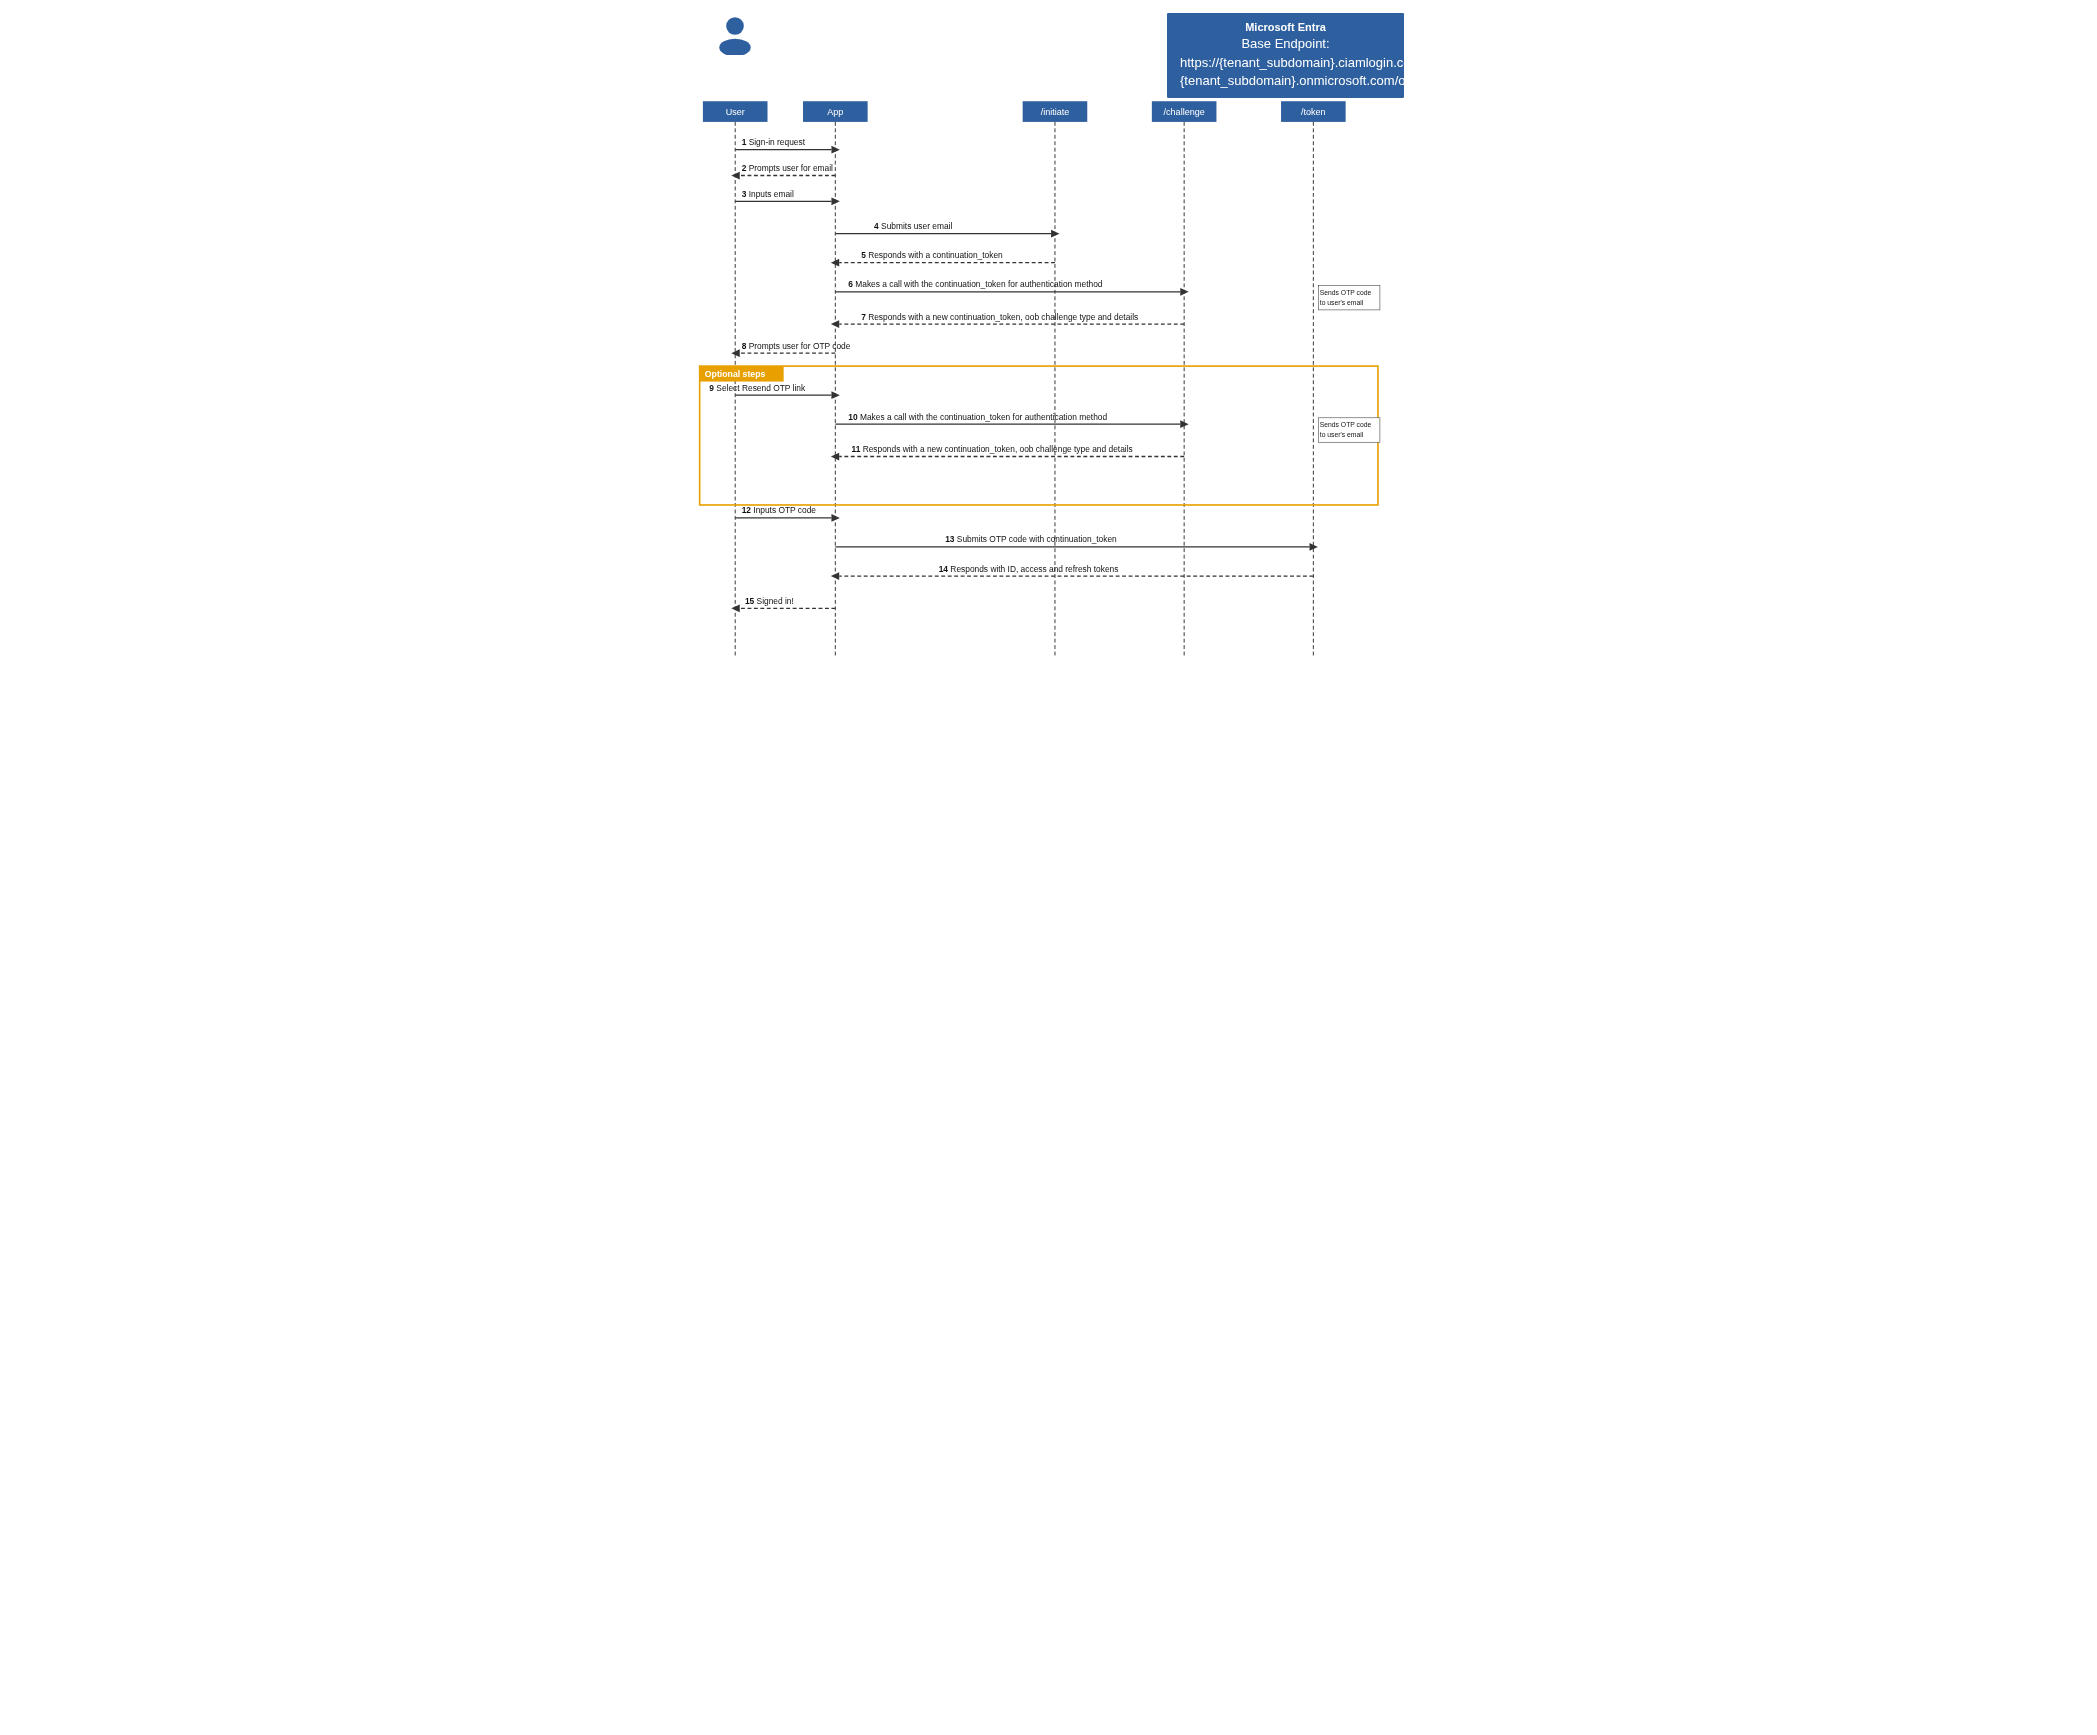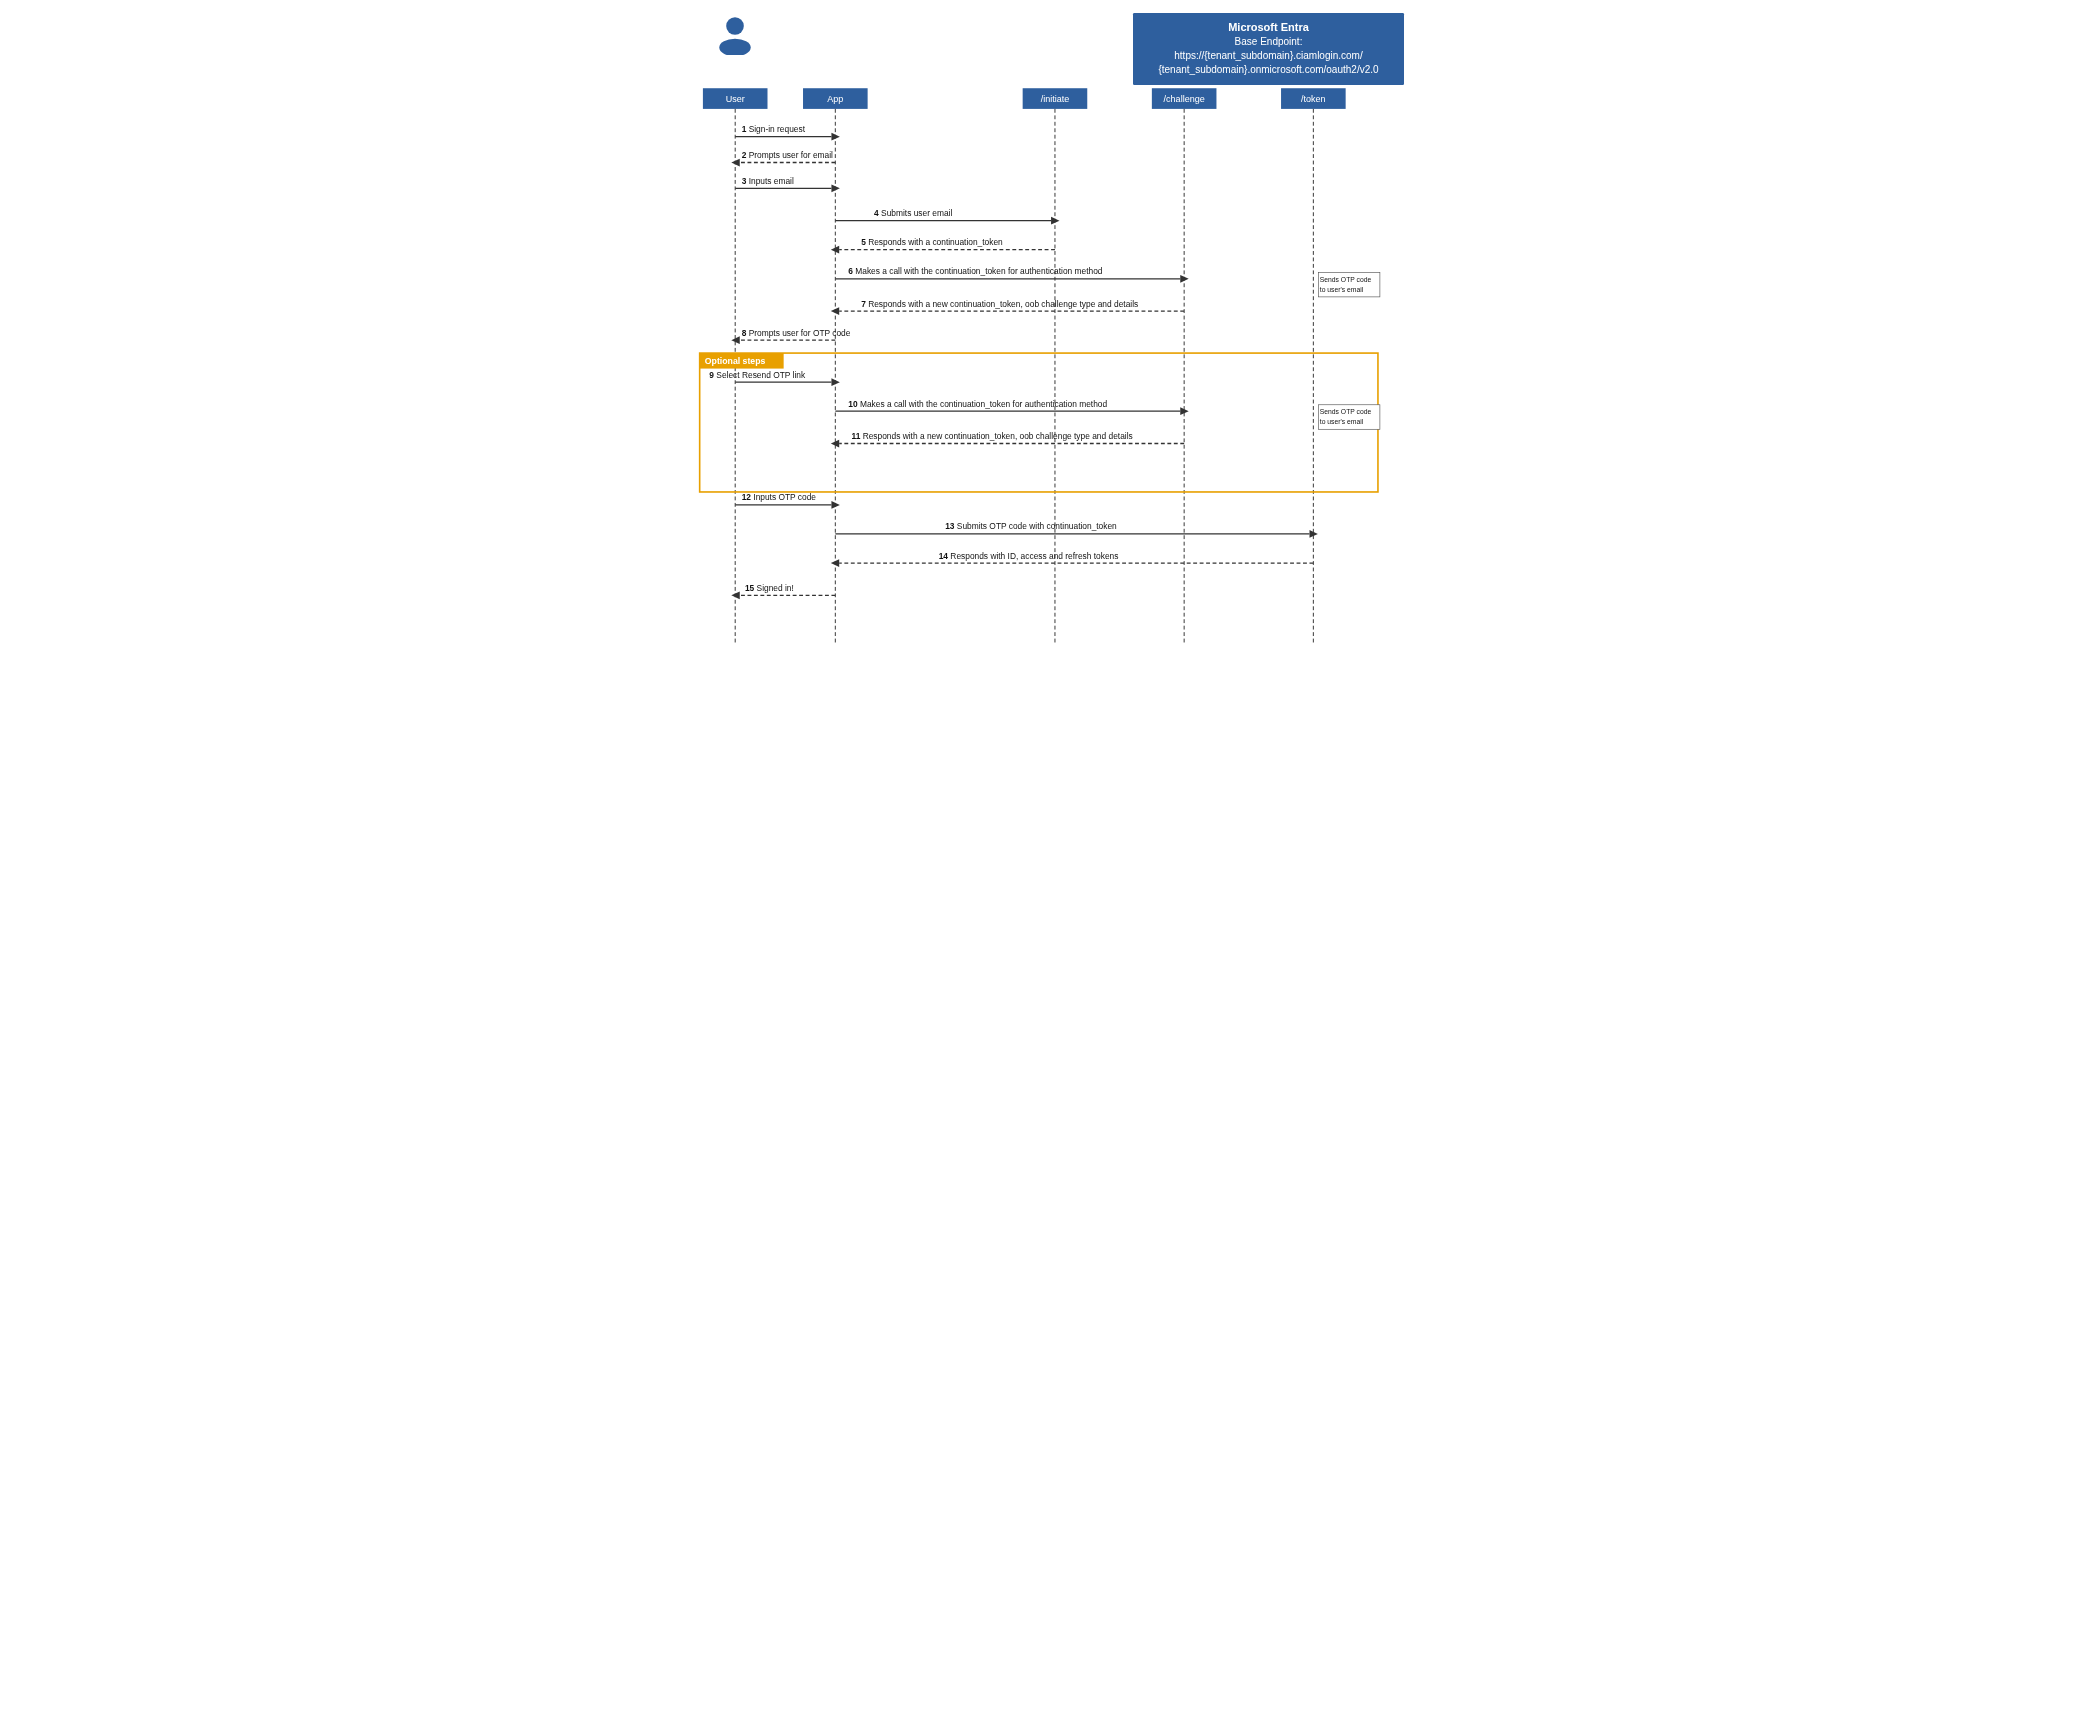--- a/index.html
+++ b/index.html
@@ -36,32 +36,32 @@
       width: 36px;
       height: 39px;
     }
 
     .entra-box {
       margin-left: auto;
       background: #2e5f9e;
       color: #fff;
       padding: 7.8px 13px;
       text-align: center;
-      width: 271px;
+      width: 237px;
       border-radius: 1.3px;
     }
 
     .entra-title {
       font-size: 11px;
       font-weight: bold;
       margin-bottom: 2.6px;
     }
 
     .entra-subtitle {
-      font-size: 10px;
+      font-size: 13px;
       line-height: 1.4;
     }
   </style>
 </head>
 <body>
 
 <div class="diagram-container">
 
   <div class="header-area">
     <div class="user-icon-area">

